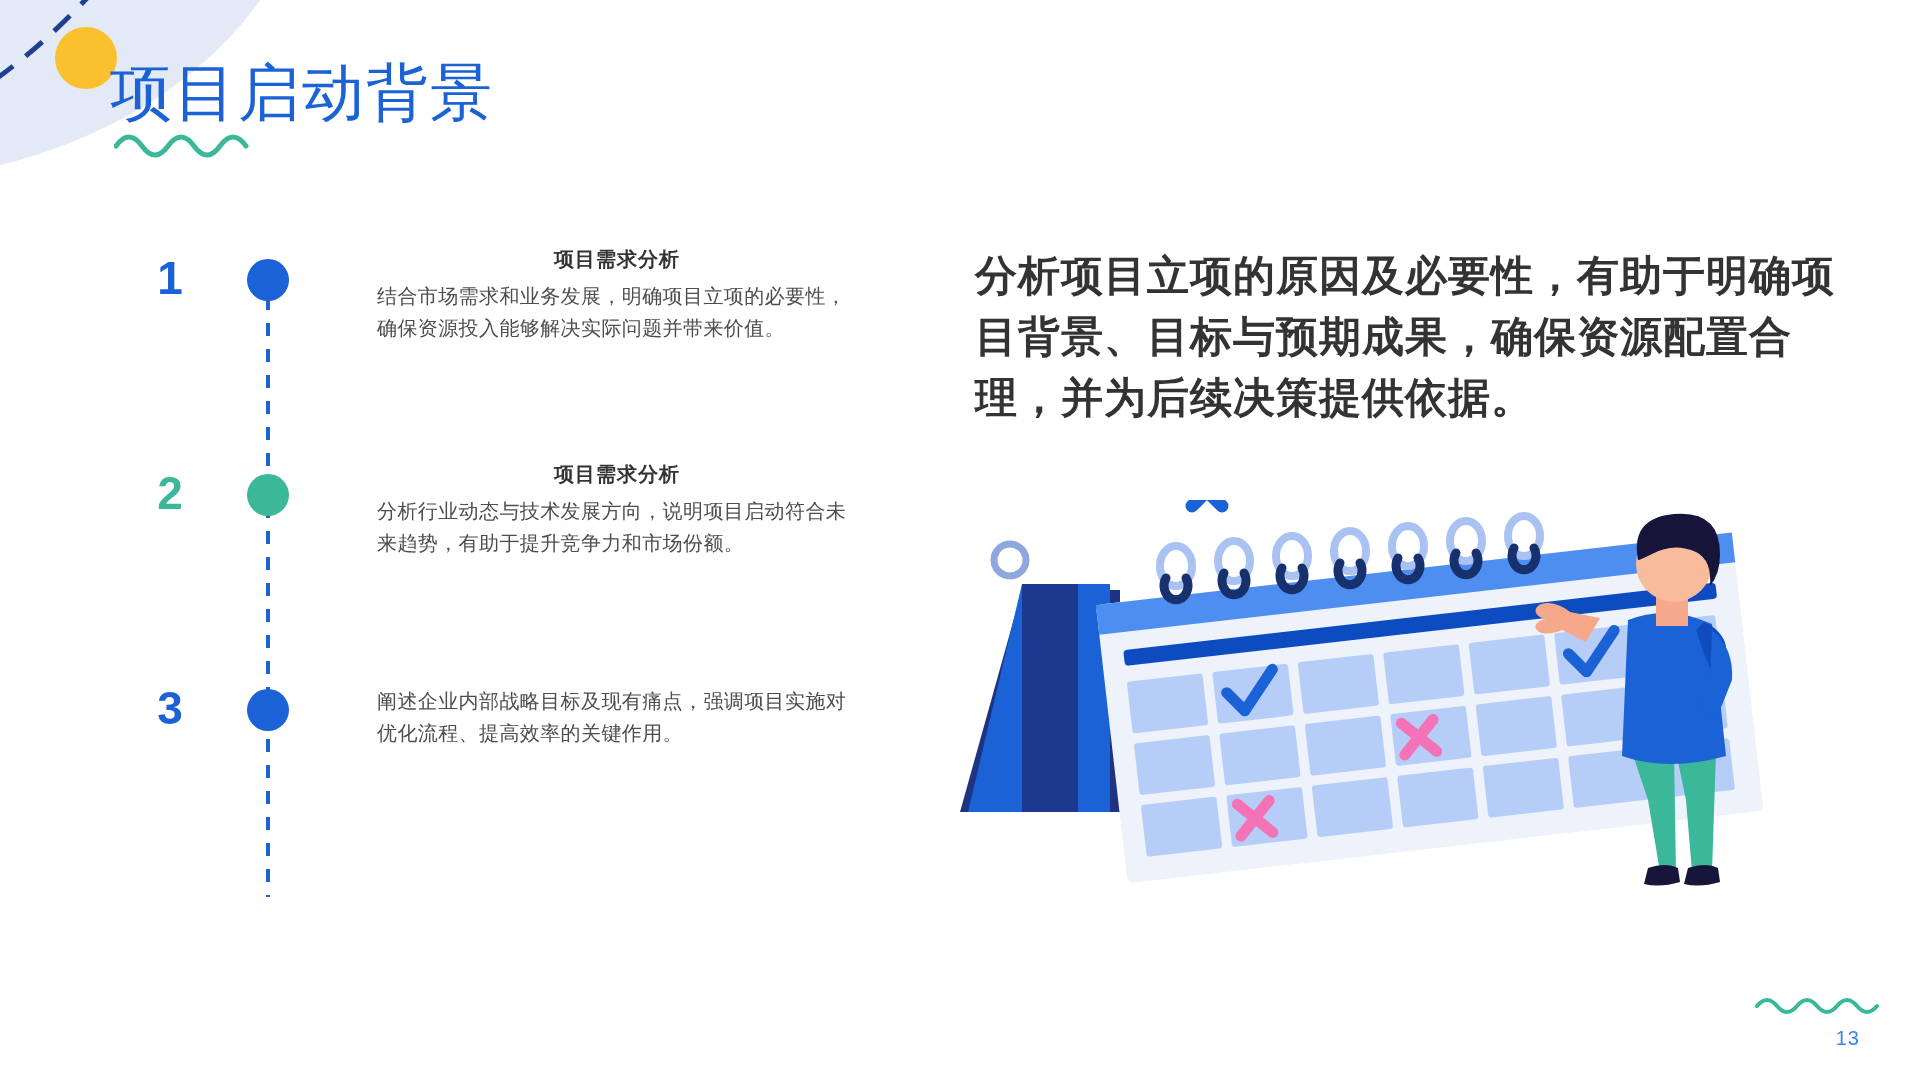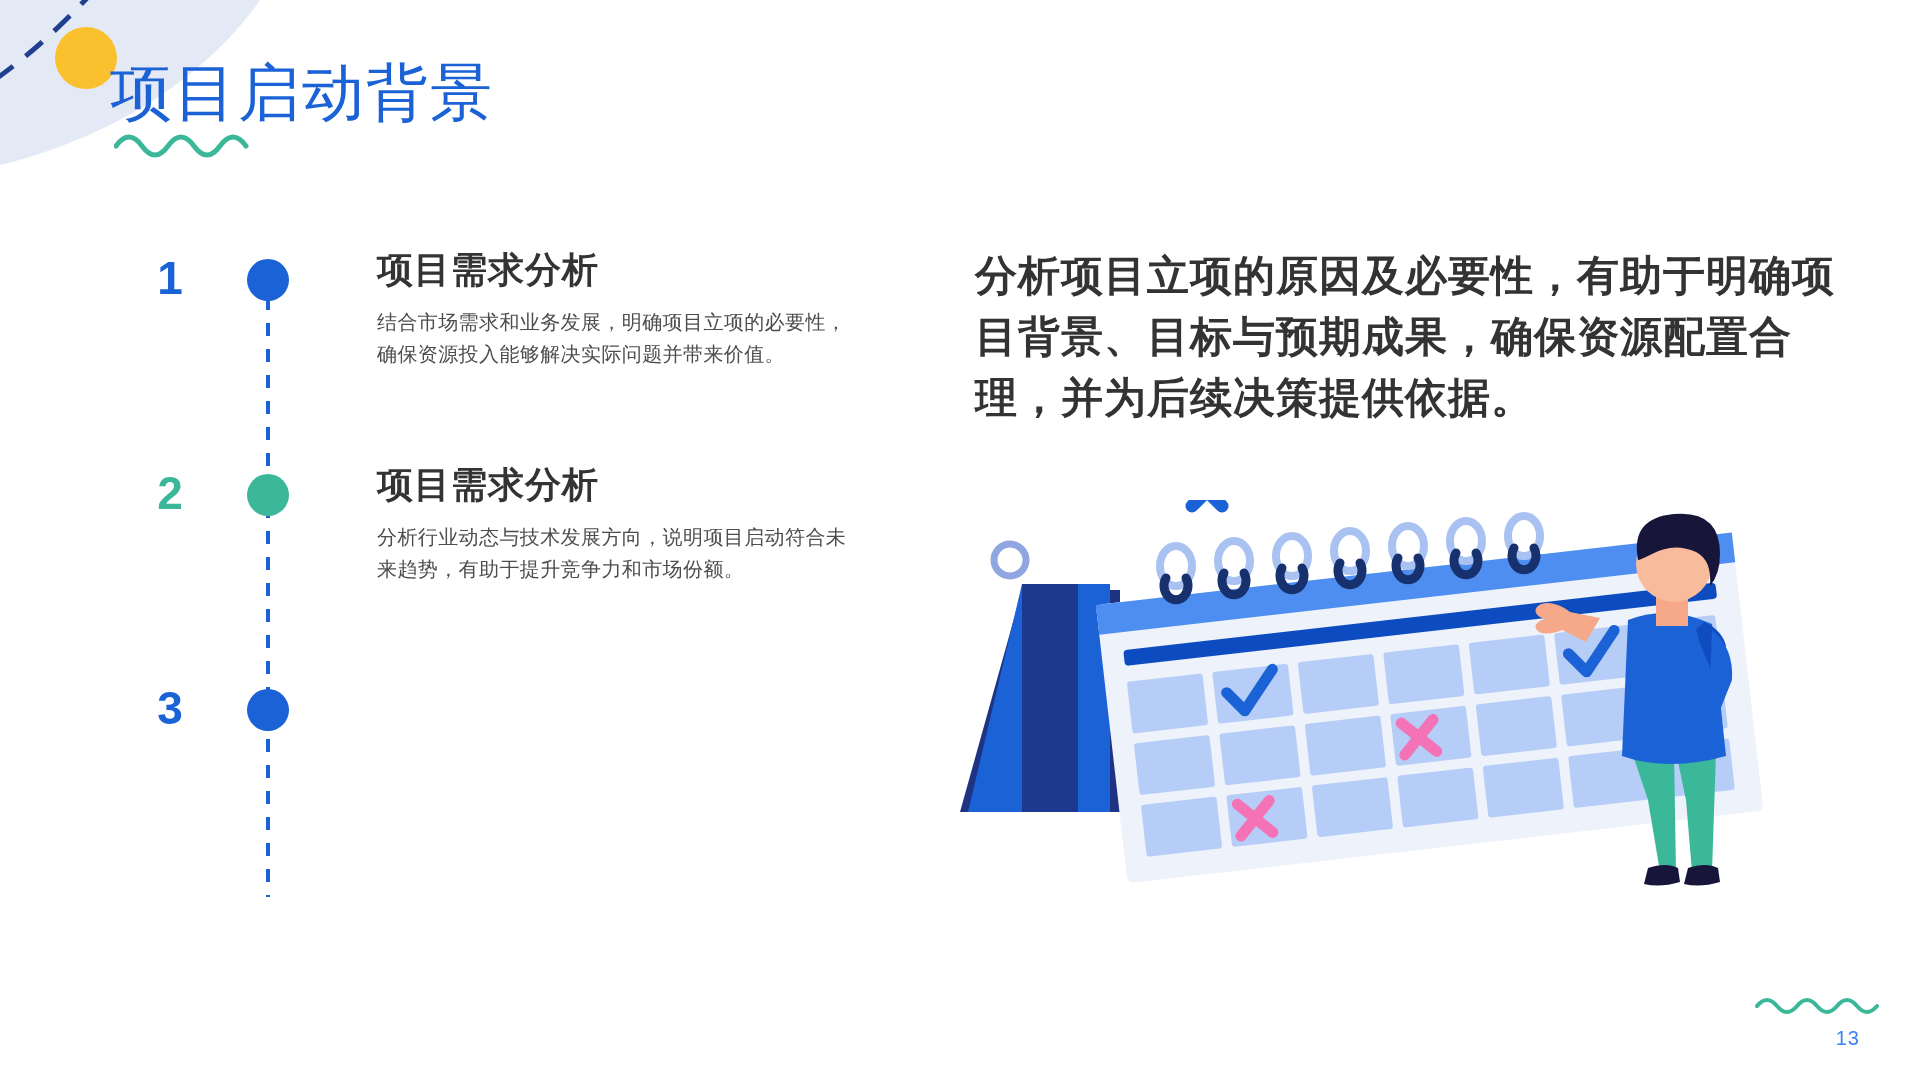--- a/index.html
+++ b/index.html
@@ -115,28 +115,29 @@
     height: 42px;
     border-radius: 50%;
   }
   .tl-body {
     position: absolute;
     left: 237px;
     top: -8px;
     width: 480px;
   }
   .tl-title {
-    font-size: 36px;
+    font-size: 20px;
     font-weight: 700;
     color: #333333;
     line-height: 1.25;
     letter-spacing: 1px;
+    text-align: center;
   }
   .tl-desc {
-    margin-top: 14px;
+    margin-top: 8px;
     font-size: 20px;
     color: #4d4d4d;
     line-height: 1.62;
     letter-spacing: 0.4px;
     width: 470px;
   }
 
   
   .headline {
     position: absolute;
@@ -215,20 +216,21 @@
       <div class="tl-body">
         <div class="tl-title">项目需求分析</div>
         <div class="tl-desc">分析行业动态与技术发展方向，说明项目启动符合未来趋势，有助于提升竞争力和市场份额。</div>
       </div>
     </div>
 
     <div class="tl-item">
       <div class="tl-num" style="color:#1a62d6">3</div>
       <div class="tl-dot" style="background:#1a62d6"></div>
       <div class="tl-body">
+        <div class="tl-desc">阐述企业内部战略目标及现有痛点，强调项目实施对优化流程、提高效率的关键作用。</div>
       </div>
     </div>
   </div>
 
   <div class="headline">分析项目立项的原因及必要性，有助于明确项目背景、目标与预期成果，确保资源配置合理，并为后续决策提供依据。</div>
 
   <svg class="illustration" viewBox="0 0 900 530">
 
     <circle cx="50" cy="60" r="16" fill="none" stroke="#8fa6e0" stroke-width="7"></circle>
 

